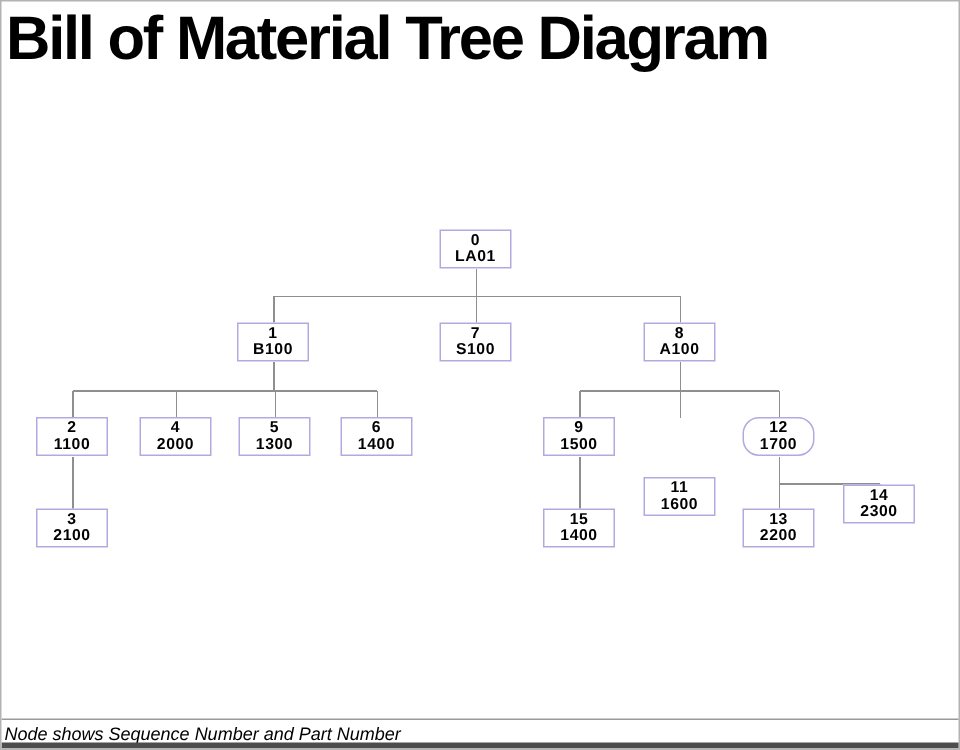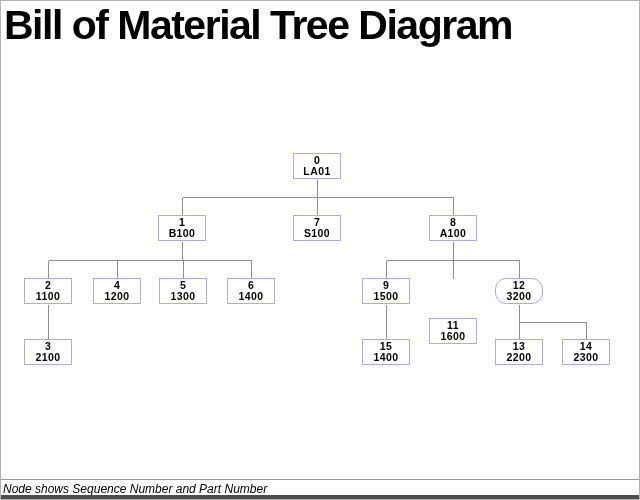--- a/index.html
+++ b/index.html
@@ -130,55 +130,55 @@
       <div class="tree-node" style="left: 428px; top: 214px;">
         <span>8</span>
         <span>A100</span>
       </div>
       <div class="tree-node" style="left: 23px; top: 277px;">
         <span>2</span>
         <span>1100</span>
       </div>
       <div class="tree-node" style="left: 92px; top: 277px;">
         <span>4</span>
-        <span>1200</span>
+        <span>2000</span>
       </div>
       <div class="tree-node" style="left: 158px; top: 277px;">
         <span>5</span>
         <span>1300</span>
       </div>
       <div class="tree-node" style="left: 226px; top: 277px;">
         <span>6</span>
         <span>1400</span>
       </div>
       <div class="tree-node" style="left: 361px; top: 277px;">
         <span>9</span>
         <span>1500</span>
       </div>
       <div class="tree-node" style="left: 428px; top: 277px; margin-top: 40px;">
         <span>11</span>
         <span>1600</span>
       </div>
       <div class="tree-node" style="left: 494px; top: 277px; border-radius: 11px;">
         <span>12</span>
-        <span>3200</span>
+        <span>1700</span>
       </div>
       <div class="tree-node" style="left: 23px; top: 338px;">
         <span>3</span>
         <span>2100</span>
       </div>
       <div class="tree-node" style="left: 361px; top: 338px;">
         <span>15</span>
         <span>1400</span>
       </div>
       <div class="tree-node" style="left: 494px; top: 338px;">
         <span>13</span>
         <span>2200</span>
       </div>
-      <div class="tree-node" style="left: 561px; top: 338px;">
+      <div class="tree-node" style="left: 561px; top: 322px;">
         <span>14</span>
         <span>2300</span>
       </div>
     </div>
 
   <div class="footer-rule"></div>
   <div class="footer-note">Node shows Sequence Number and Part Number</div>
   <div class="bottom-bar"></div>
 </div>
 

